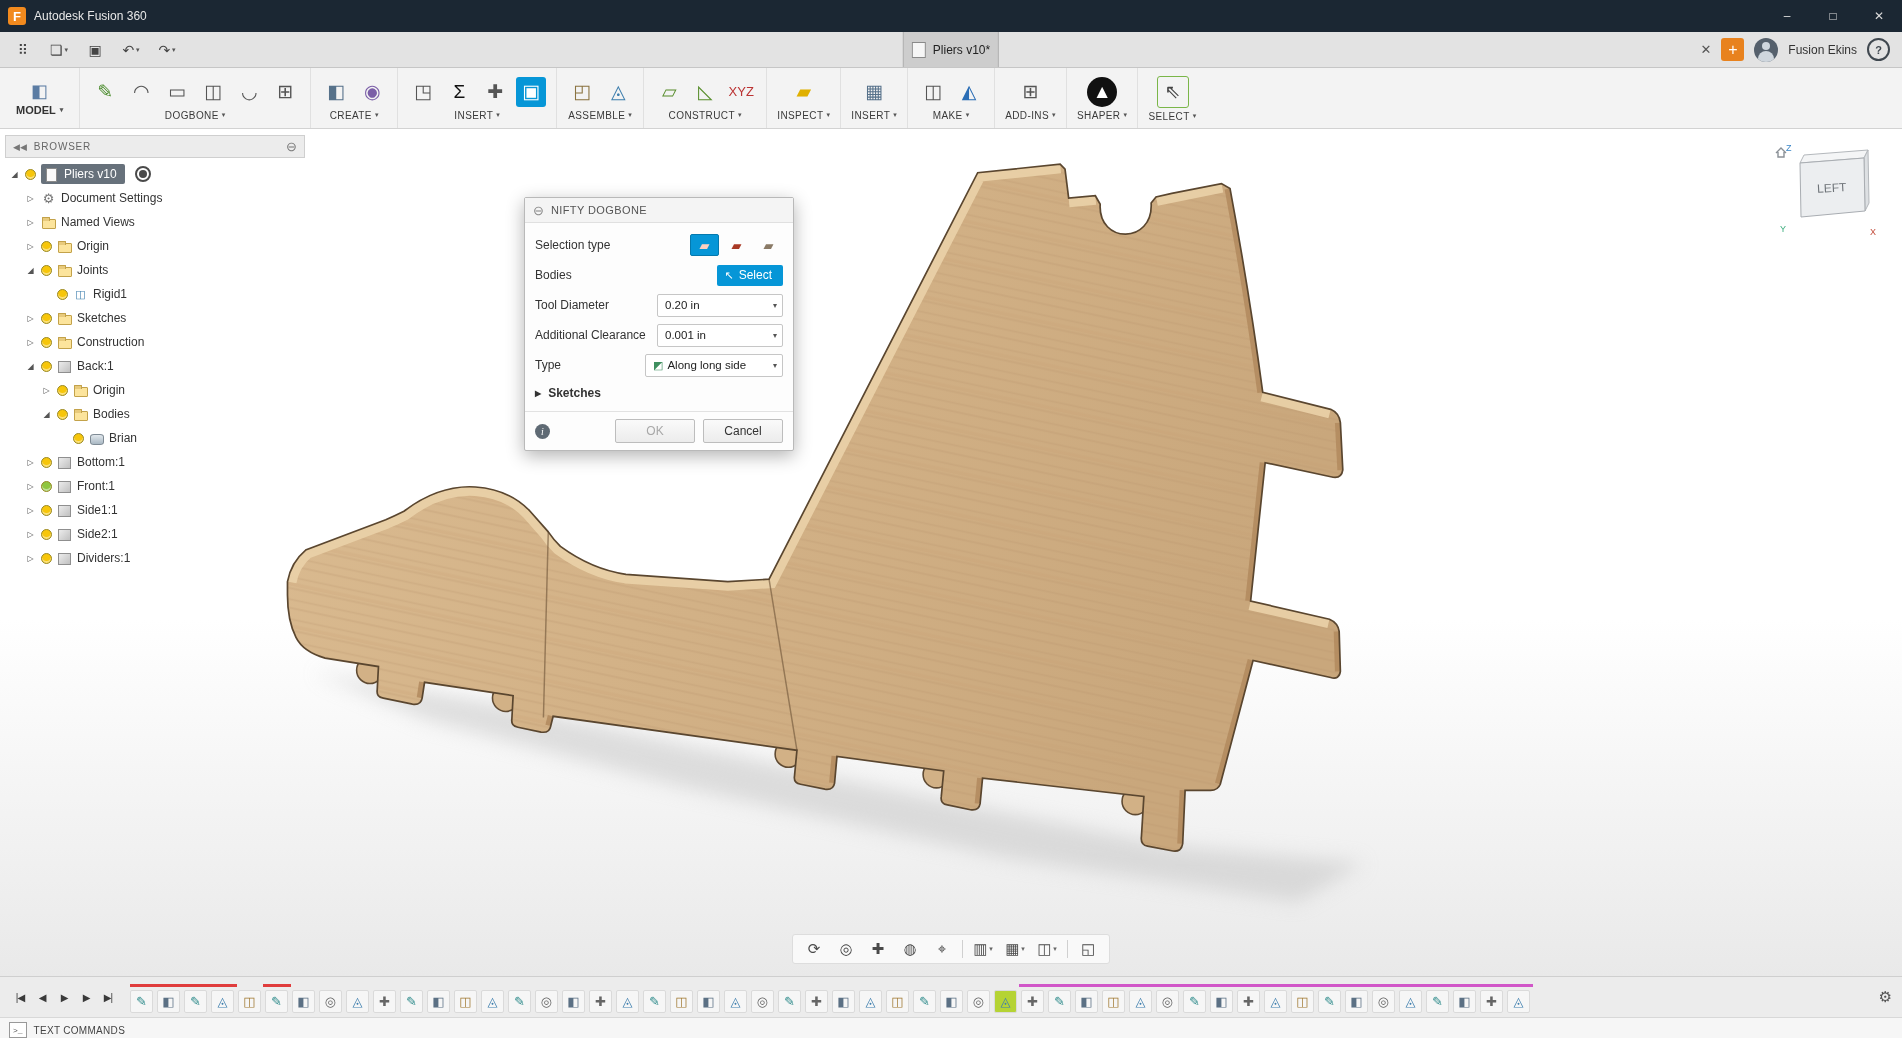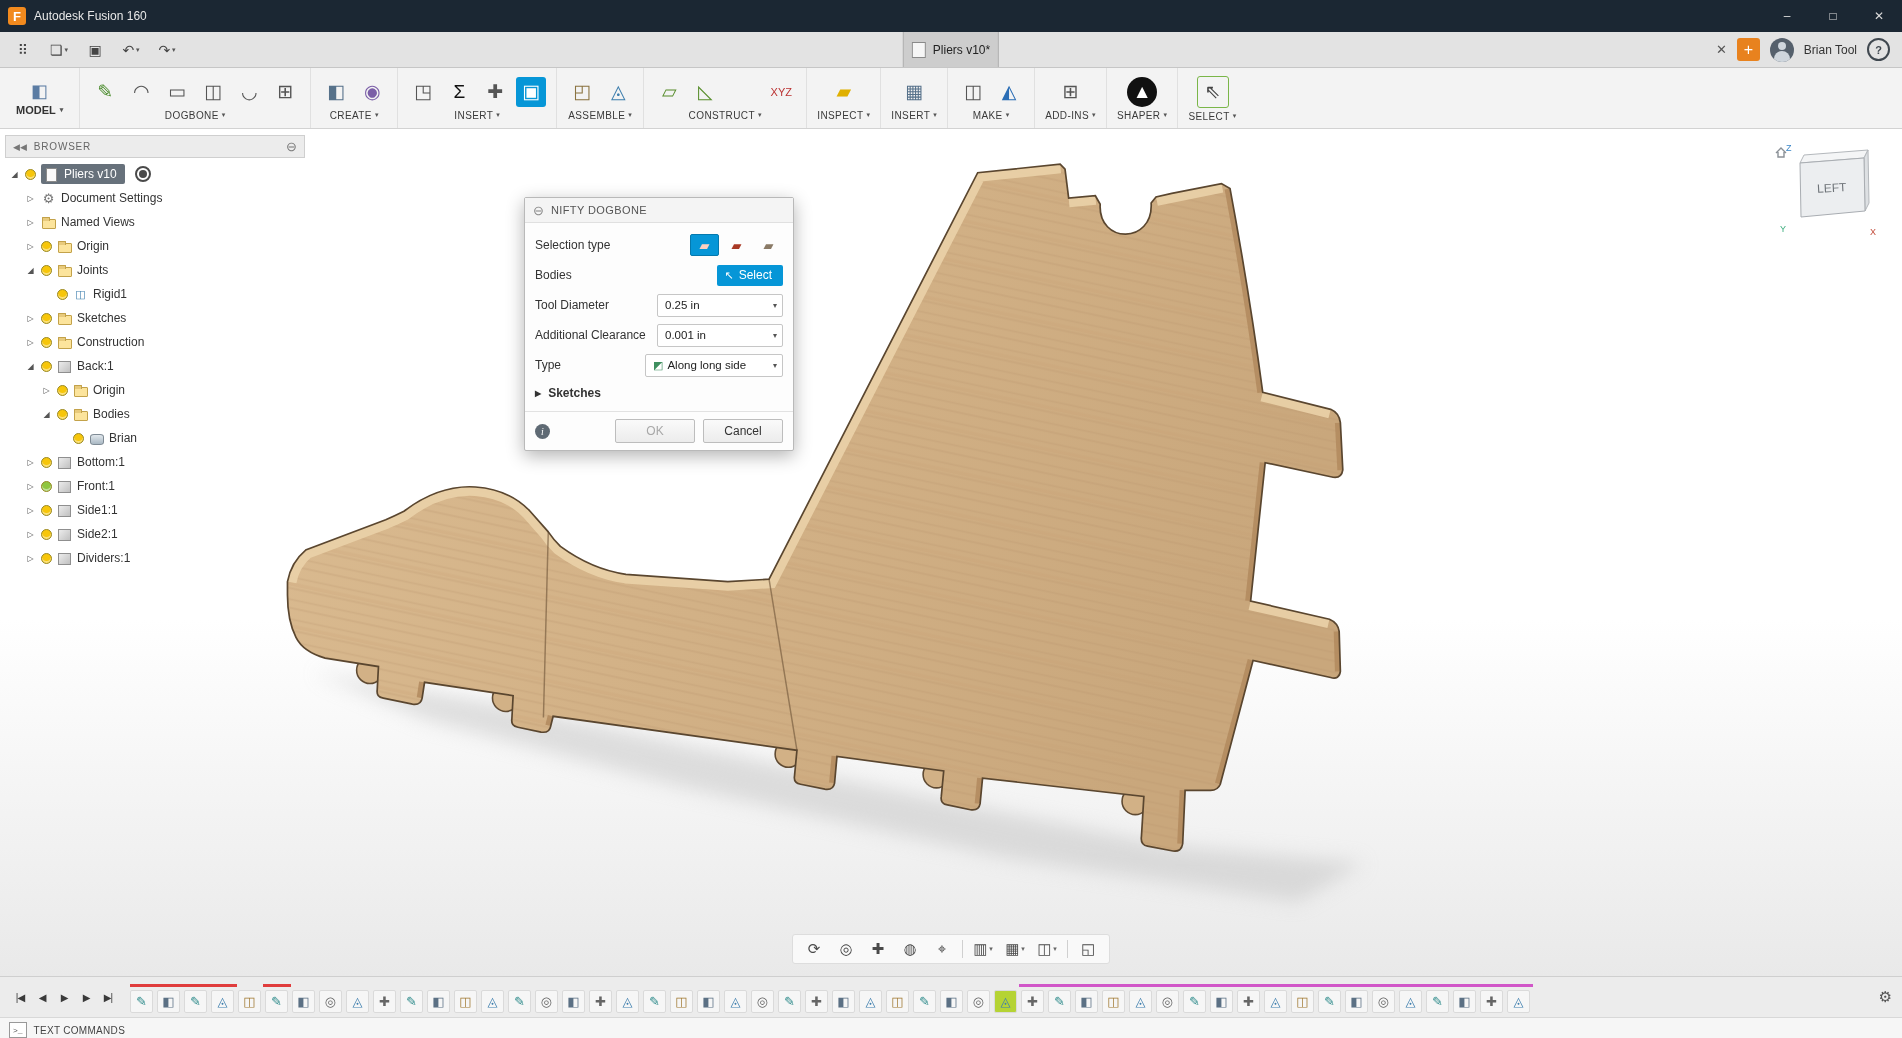--- a/index.html
+++ b/index.html
@@ -152,21 +152,21 @@
     align-items:center;gap:7px;padding:0 9px;}
   .sb-icon{height:14px;padding:0 3px;border:1px solid #999;background:#fff;color:#555;
     font-family:"Liberation Mono",monospace;font-size:8px;}
   .sb-label{font-size:10px;color:#444;letter-spacing:.3px;}
 </style>
 </head>
 <body>
 
 <div class="titlebar">
   <div class="logo c">F</div>
-  <div class="tb-title">Autodesk Fusion 160</div>
+  <div class="tb-title">Autodesk Fusion 360</div>
   <div class="win-controls">
     <div class="win-btn c">–</div>
     <div class="win-btn c">□</div>
     <div class="win-btn c">✕</div>
   </div>
 </div>
 
 <div class="quickbar">
   <div class="qb-left">
       <div class="qb-btn">⠿</div>
@@ -176,21 +176,21 @@
       <div class="qb-btn">↷<div class="qb-caret">▾</div></div>
     </div>
   <div class="doc-tab">
     <span class="doc-ico"></span>
     <span>Pliers v10*</span>
   </div>
   <div class="qb-right">
     <span class="close-x">✕</span>
     <span class="plus-btn c">+</span>
     <span class="avatar"></span>
-    <span class="user-name">Brian Tool</span>
+    <span class="user-name">Fusion Ekins</span>
     <span class="help-btn c">?</span>
   </div>
 </div>
 
 <div class="toolbar">
   <div class="ws-switch">
     <span class="ws-icon">◧</span>
     <span class="ws-label">
       <span>MODEL</span>
       <span class="tb-caret">▾</span>
@@ -240,21 +240,21 @@
         </div>
         <div class="tb-label">
           <div>ASSEMBLE</div>
           <div class="tb-caret">▾</div>
         </div>
       </div>
       <div class="tb-group">
         <div class="tb-icons">
           <div class="tb-icon c" style="color: rgb(90, 143, 47);">▱</div>
           <div class="tb-icon c" style="color: rgb(90, 143, 47);">◺</div>
-          <div class="tb-icon c" style="color: rgb(187, 51, 51); font-size: 11px; margin-left: 40px;">XYZ</div>
+          <div class="tb-icon c" style="color: rgb(187, 51, 51); font-size: 13px;">XYZ</div>
         </div>
         <div class="tb-label">
           <div>CONSTRUCT</div>
           <div class="tb-caret">▾</div>
         </div>
       </div>
       <div class="tb-group">
         <div class="tb-icons">
           <div class="tb-icon c" style="color: rgb(224, 176, 0);">▰</div>
         </div>
@@ -499,21 +499,21 @@
       <div class="dlg-row">
         <span class="dlg-label">Bodies</span>
         <span class="select-btn">
           <span class="sel-cursor">↖</span>
           <span>Select</span>
         </span>
       </div>
       <div class="dlg-row">
         <span class="dlg-label">Tool Diameter</span>
         <span class="combo">
-          <span class="combo-val">0.25 in</span>
+          <span class="combo-val">0.20 in</span>
           <span class="combo-caret">▾</span>
         </span>
       </div>
       <div class="dlg-row">
         <span class="dlg-label">Additional Clearance</span>
         <span class="combo">
           <span class="combo-val">0.001 in</span>
           <span class="combo-caret">▾</span>
         </span>
       </div>

